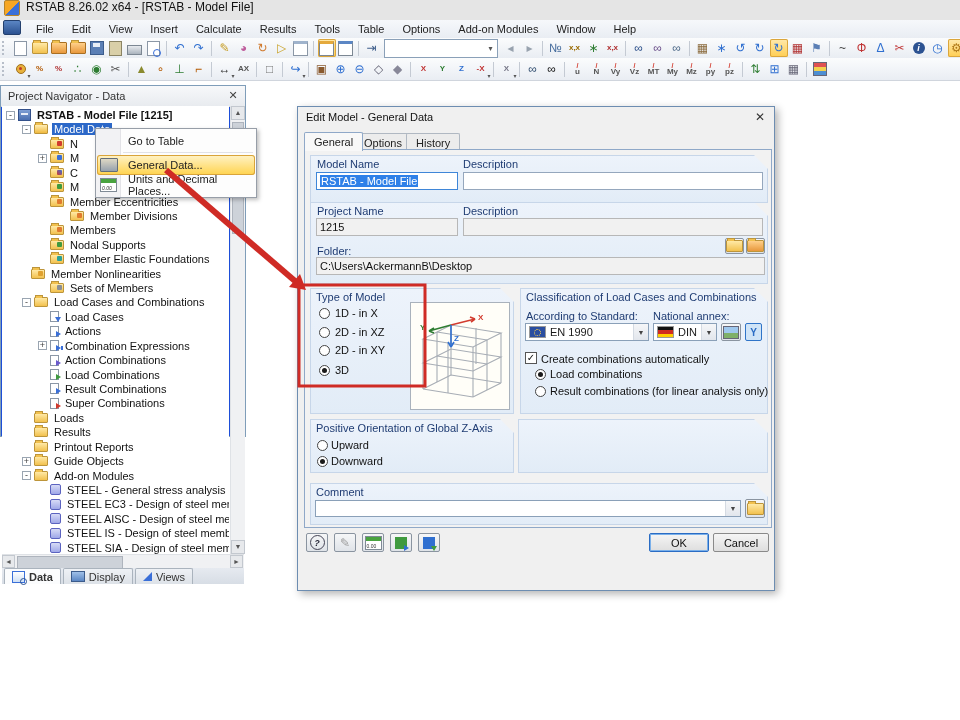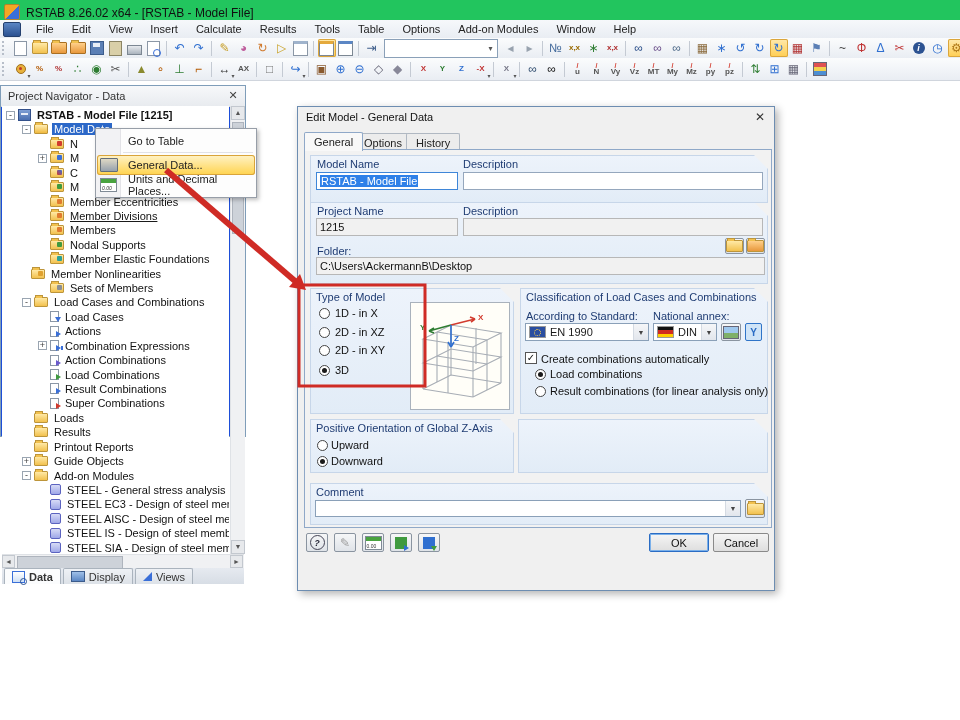--- a/index.html
+++ b/index.html
@@ -1,26 +1,26 @@
 <!DOCTYPE html>
 <html><head>
 <meta charset="utf-8">
 <style>
   html,body{margin:0;padding:0}
   body{width:960px;height:720px;position:relative;overflow:hidden;background:#fff;
        font-family:"Liberation Sans",sans-serif;font-size:11px;color:#1a1a1a}
   .abs{position:absolute}
 
   
-  #titlebar{left:0;top:0;width:960px;height:20px;background:#22c55e;display:flex;align-items:flex-end}
+  #titlebar{left:0;top:0;width:960px;height:20px;background:#e5e5e5;display:flex;align-items:flex-start}
   #appicon{width:14px;height:14px;margin:0 6px 0 4px;border-radius:2px;
      background:linear-gradient(135deg,#f6a623 0 50%,#3a6fd8 50% 100%);border:1px solid #b5832a}
   #titletext{font-size:12px;color:#111}
   #menubar{left:0;top:20px;width:960px;height:18px;background:linear-gradient(#f6f8fb,#e9edf3);
-     border-bottom:1px solid #d4d9e0;display:flex;align-items:center}
+     border-bottom:1px solid #d4d9e0;display:flex;align-items:flex-start}
   #mdiicon{width:16px;height:13px;margin:0 6px 0 3px;background:linear-gradient(#5b86c4,#2c5291);
      border:1px solid #24406e;border-radius:2px}
   .mitem{padding:0 9px;height:18px;display:flex;align-items:center;color:#222;cursor:default}
   .toolbar{left:0;width:960px;background:linear-gradient(#fbfcfd,#e9edf3);border-bottom:1px solid #d0d5dd;
      display:flex;align-items:center;overflow:hidden}
   #tb1{top:38px;height:20px}
   #tb2{top:58px;height:22px}
   .grip{width:4px;height:14px;border-left:2px dotted #b7bec9;margin:0 3px 0 2px;flex:none}
   .tsep{width:1px;height:15px;background:#c4cad3;margin:0 3px;flex:none}
   .tbi{width:18px;height:18px;flex:none;display:inline-flex;align-items:center;justify-content:center;
@@ -375,21 +375,21 @@
       <div class="trow" style="top: 74.1px; padding-left: 36px;">
         <span class="tspc"></span>
         <span class="ti folder g"></span>
         <span class="tlabel">M</span>
       </div>
       <div class="trow" style="top: 88.52px; padding-left: 36px;">
         <span class="tspc"></span>
         <span class="ti folder p"></span>
         <span class="tlabel">Member Eccentricities</span>
       </div>
-      <div class="trow" style="top: 102.94px; padding-left: 36px; text-decoration: underline;">
+      <div class="trow" style="top: 102.94px; padding-left: 56px;">
         <span class="tspc"></span>
         <span class="ti folder p"></span>
         <span class="tlabel">Member Divisions</span>
       </div>
       <div class="trow" style="top: 117.36px; padding-left: 36px;">
         <span class="tspc"></span>
         <span class="ti folder p"></span>
         <span class="tlabel">Members</span>
       </div>
       <div class="trow" style="top: 131.78px; padding-left: 36px;">

